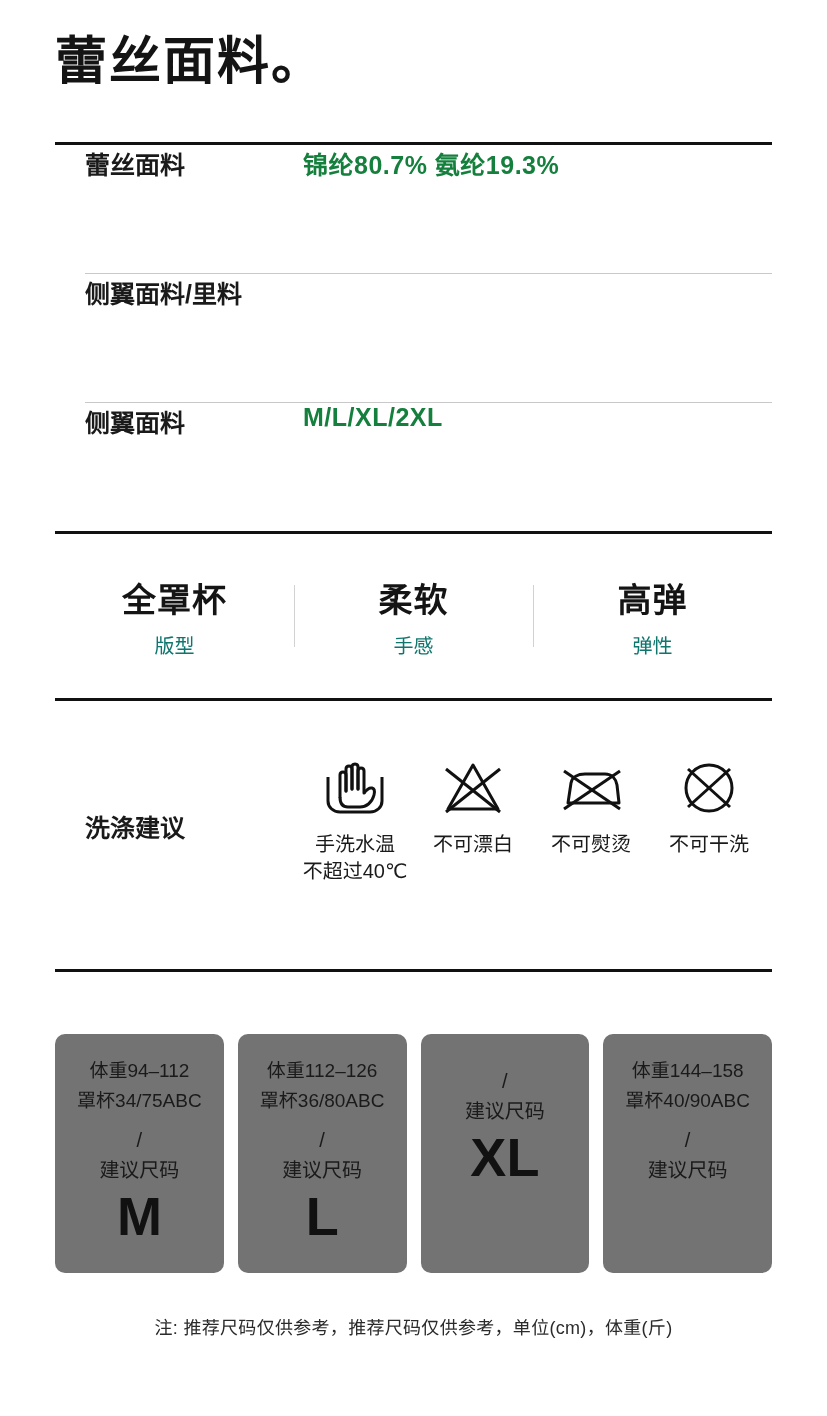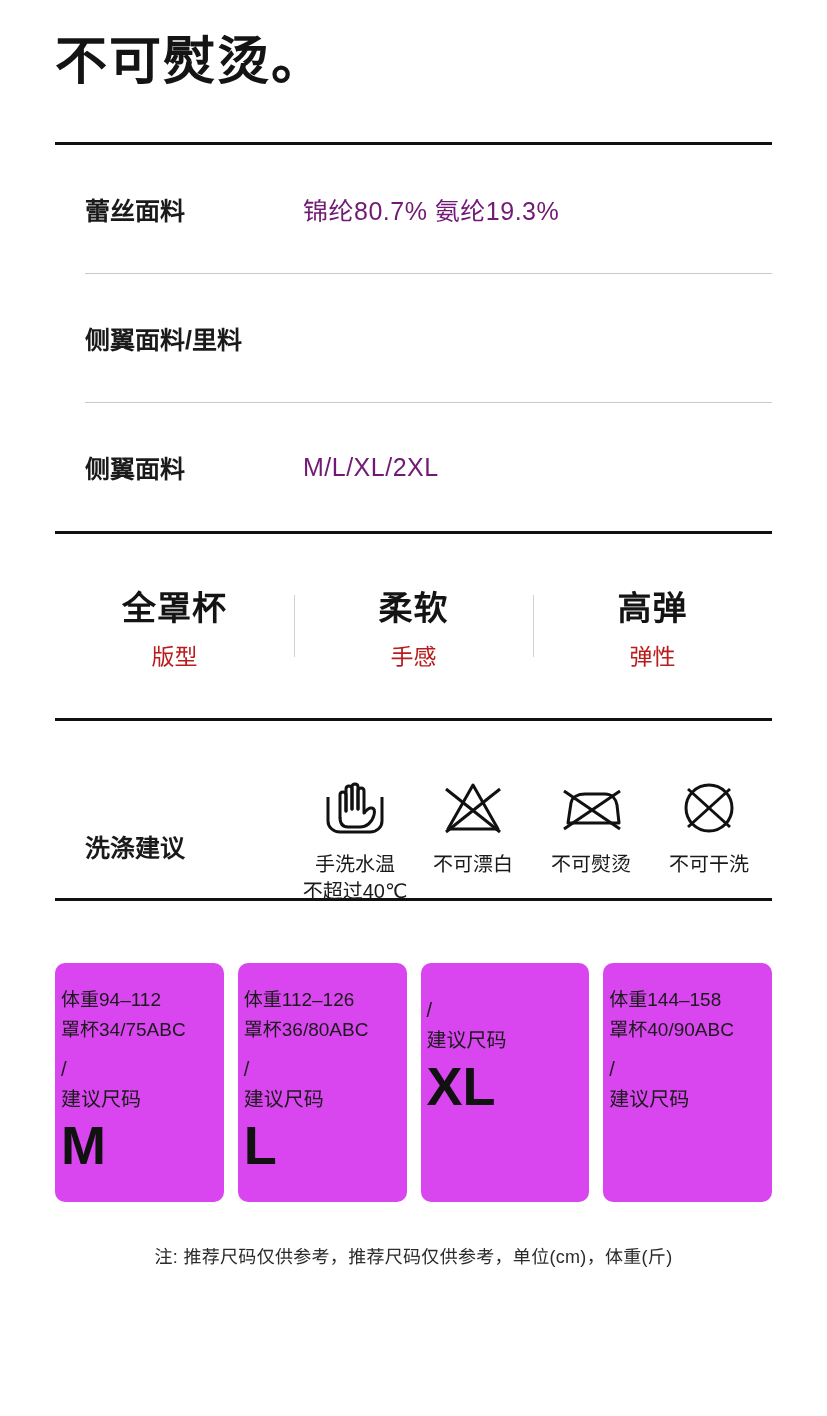--- a/index.html
+++ b/index.html
@@ -39,43 +39,42 @@
     margin-top: 50px;
   }
   .rule-thin {
     border-top: 1px solid #c9c9c9;
     margin: 0 0 0 30px;
   }
 
   
   .spec-row {
     display: flex;
-    align-items: center;
     height: 128px;
   }
   .spec-label {
     width: 248px;
     font-size: 25px;
     font-weight: 700;
     color: #1a1a1a;
     padding-left: 30px;
     box-sizing: border-box;
   }
   .spec-value {
     font-size: 25px;
-    font-weight: 400;
-    color: #701a75;
+    font-weight: 700;
+    color: #15803d;
     letter-spacing: 0.5px;
   }
 
   
   .attrs {
     display: flex;
     align-items: center;
-    height: 184px;
+    height: 164px;
   }
   .attr {
     flex: 1;
     text-align: center;
     position: relative;
   }
   .attr + .attr::before {
     content: "";
     position: absolute;
     left: 0;
@@ -84,31 +83,31 @@
     height: 62px;
     border-left: 1px solid #d2d2d2;
   }
   .attr-main {
     font-size: 34px;
     font-weight: 700;
     color: #141414;
     letter-spacing: 1px;
   }
   .attr-sub {
-    font-size: 23px;
+    font-size: 20px;
     font-weight: 400;
-    color: #b91c1c;
+    color: #0f766e;
     margin-top: 8px;
   }
 
   
   .wash {
     display: flex;
     align-items: flex-start;
-    height: 177px;
+    height: 268px;
     padding-top: 52px;
     box-sizing: border-box;
   }
   .wash-label {
     width: 248px;
     font-size: 25px;
     font-weight: 700;
     color: #1a1a1a;
     padding-left: 30px;
     padding-top: 55px;
@@ -139,24 +138,24 @@
   }
 
   
   .sizes {
     display: flex;
     gap: 14px;
     margin-top: 62px;
   }
   .size-card {
     flex: 1;
-    background: #d946ef;
+    background: #737373;
     border-radius: 10px;
     padding: 22px 6px 26px;
-    text-align: left;
+    text-align: center;
     box-sizing: border-box;
   }
   .size-meta {
     font-size: 19px;
     line-height: 1.55;
     color: #1a1a1a;
     white-space: pre-line;
   }
   .size-slash {
     font-size: 20px;
@@ -184,21 +183,21 @@
     letter-spacing: 0.3px;
   }
 
   svg { display: block; }
 </style>
 </head>
 <body>
 
 <div class="page">
 
-  <div class="title">不可熨烫。</div>
+  <div class="title">蕾丝面料。</div>
 
   <div class="rule-strong"></div>
 
   <div class="spec-row">
     <div class="spec-label">蕾丝面料</div>
     <div class="spec-value">锦纶80.7%  氨纶19.3%</div>
   </div>
   <div class="rule-thin"></div>
 
   <div class="spec-row">

